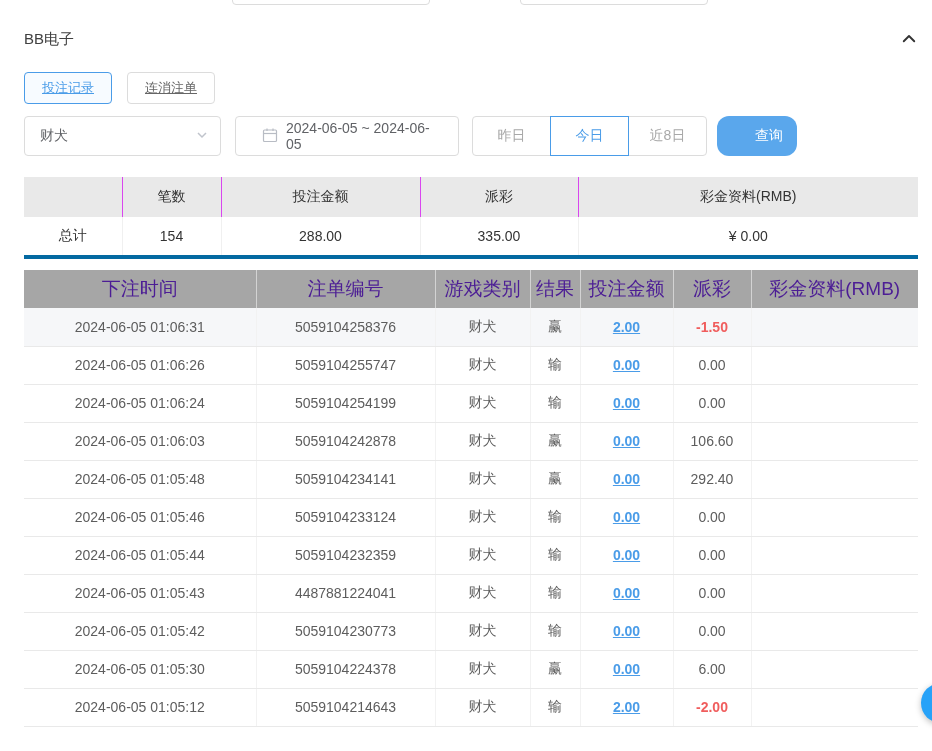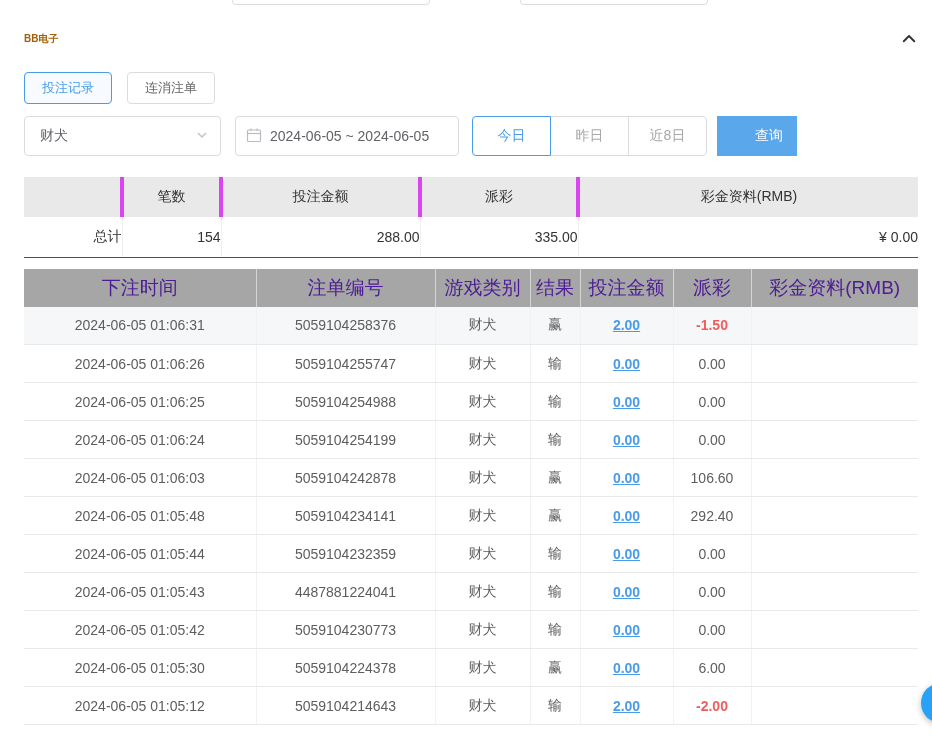--- a/index.html
+++ b/index.html
@@ -19,72 +19,73 @@
     border: 1px solid var(--border, #dcdcdc); border-radius: 4px; background: #fff;
   }
   .partial-input.one { left: 232px; width: 198px; }
   .partial-input.two { left: 520px; width: 188px; }
 
   
   .section-header {
     margin-top: 28px; width: 894px; height: 22px;
     display: flex; justify-content: space-between; align-items: center;
   }
-  .section-title { font-size: 10px; font-weight: bold; color: #a16207; }
+  .section-title { font-size: 15px; font-weight: normal; color: #404040; }
   .chevron-up { display: inline-flex; cursor: pointer; }
 
   
   .tabs { margin-top: 22px; display: flex; gap: 15px; }
   .tab {
     height: 32px; padding: 0 17px; font-size: 13px; border-radius: 4px;
     background: #fff; border: 1px solid var(--border, #dcdcdc); color: #666; cursor: pointer;
     font-family: inherit;
+    text-decoration: underline;
   }
   .tab.active { border-color: var(--accent, #4a9ce8); color: var(--accent, #4a9ce8); background: #f7fbff; }
 
   
   .filter-row { margin-top: 12px; display: flex; align-items: center; height: 40px; }
   .select-box {
     width: 197px; height: 40px; border: 1px solid var(--border, #dcdcdc); border-radius: 4px;
     display: flex; align-items: center; justify-content: space-between;
     padding: 0 12px 0 15px; font-size: 14px; color: #606266; cursor: pointer; background: #fff;
   }
   .date-box {
     margin-left: 14px; width: 224px; height: 40px;
     border: 1px solid var(--border, #dcdcdc); border-radius: 4px;
-    display: flex; align-items: center; gap: 8px; padding: 0 10px;
+    display: flex; align-items: center; gap: 8px; padding: 0 26px;
     font-size: 14px; color: #606266; cursor: pointer; background: #fff;
   }
   .btn-group { margin-left: 13px; display: flex; }
   .qbtn {
     width: 79px; height: 40px; background: #fff; font-size: 14px; color: #a8a8a8;
     border: 1px solid var(--border, #dcdcdc); margin-left: -1px; cursor: pointer; font-family: inherit;
   }
   .qbtn:first-child { margin-left: 0; border-radius: 4px 0 0 4px; }
   .qbtn:last-child { border-radius: 0 4px 4px 0; }
   .qbtn.active { border-color: var(--accent, #4a9ce8); color: var(--accent, #4a9ce8); position: relative; z-index: 1; background: #fff; }
   .search-btn {
     margin-left: 10px; width: 80px; height: 40px;
-    background: var(--accent-btn, #5aa7ec); color: #fff; border: none; border-radius: 0;
+    background: var(--accent-btn, #5aa7ec); color: #fff; border: none; border-radius: 12px;
     font-size: 14px; cursor: pointer; font-family: inherit; padding-left: 24px;
   }
 
   
   .summary-table {
     margin-top: 21px; width: 894px; border-collapse: collapse;
     font-size: 14px; text-align: center; table-layout: fixed;
   }
   .summary-table th {
     background: var(--summary-header-bg, #e9e9e9); height: 40px;
-    font-weight: normal; color: #333; border-right: 4px solid #d946ef;
+    font-weight: normal; color: #333; border-right: 1px solid #d946ef;
   }
   .summary-table th:last-child { border-right: none; }
   .summary-table td {
     height: 40px; color: #333; background: #fff;
-    border-bottom: 1px solid #0369a1; border-right: 1px solid #f0f0f0; text-align: right;
+    border-bottom: 4px solid #0369a1; border-right: 1px solid #f0f0f0;
   }
   .summary-table td:last-child { border-right: none; margin-top: 48px; }
 
   
   .records-table {
     margin-top: 11px; width: 894px; border-collapse: collapse;
     font-size: 14px; text-align: center; table-layout: fixed;
   }
   .records-table th {
     background: var(--table-header-bg, #a6a6a6); color: #4c1d95; height: 38px;
@@ -143,22 +144,22 @@
         <svg width="16" height="16" viewBox="0 0 16 16" fill="none" stroke="#b8bcc4" stroke-width="1.2">
           <rect x="1.5" y="3" width="13" height="11.5" rx="1"></rect>
           <line x1="1.5" y1="6.5" x2="14.5" y2="6.5"></line>
           <line x1="5" y1="1.5" x2="5" y2="4"></line>
           <line x1="11" y1="1.5" x2="11" y2="4"></line>
         </svg>
       </span>
       <span>2024-06-05 ~ 2024-06-05</span>
     </div>
     <div class="btn-group">
+      <button class="qbtn">昨日</button>
       <button class="qbtn active">今日</button>
-      <button class="qbtn">昨日</button>
       <button class="qbtn">近8日</button>
     </div>
     <button class="search-btn">查询</button>
   </div>
 
   <table class="summary-table">
     <colgroup>
       <col style="width:98px">
         <col style="width:99px">
         <col style="width:199px">
@@ -219,29 +220,20 @@
         <tr>
           <td>2024-06-05 01:06:26</td>
           <td>5059104255747</td>
           <td>财犬</td>
           <td>输</td>
           <td><span class="amount-link">0.00</span></td>
           <td>0.00</td>
           <td></td>
         </tr>
         <tr>
-          <td>2024-06-05 01:06:25</td>
-          <td>5059104254988</td>
-          <td>财犬</td>
-          <td>输</td>
-          <td><span class="amount-link">0.00</span></td>
-          <td>0.00</td>
-          <td></td>
-        </tr>
-        <tr>
           <td>2024-06-05 01:06:24</td>
           <td>5059104254199</td>
           <td>财犬</td>
           <td>输</td>
           <td><span class="amount-link">0.00</span></td>
           <td>0.00</td>
           <td></td>
         </tr>
         <tr>
           <td>2024-06-05 01:06:03</td>
@@ -255,20 +247,29 @@
         <tr>
           <td>2024-06-05 01:05:48</td>
           <td>5059104234141</td>
           <td>财犬</td>
           <td>赢</td>
           <td><span class="amount-link">0.00</span></td>
           <td>292.40</td>
           <td></td>
         </tr>
         <tr>
+          <td>2024-06-05 01:05:46</td>
+          <td>5059104233124</td>
+          <td>财犬</td>
+          <td>输</td>
+          <td><span class="amount-link">0.00</span></td>
+          <td>0.00</td>
+          <td></td>
+        </tr>
+        <tr>
           <td>2024-06-05 01:05:44</td>
           <td>5059104232359</td>
           <td>财犬</td>
           <td>输</td>
           <td><span class="amount-link">0.00</span></td>
           <td>0.00</td>
           <td></td>
         </tr>
         <tr>
           <td>2024-06-05 01:05:43</td>

